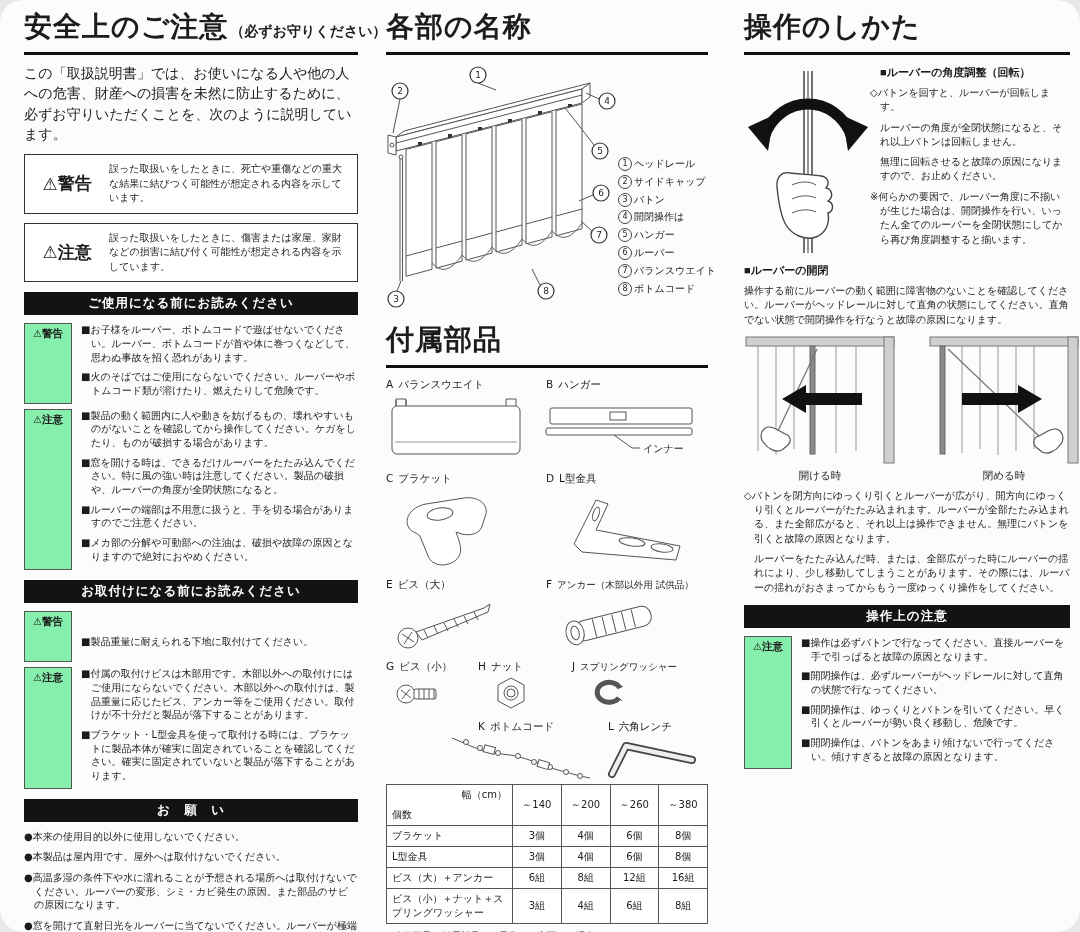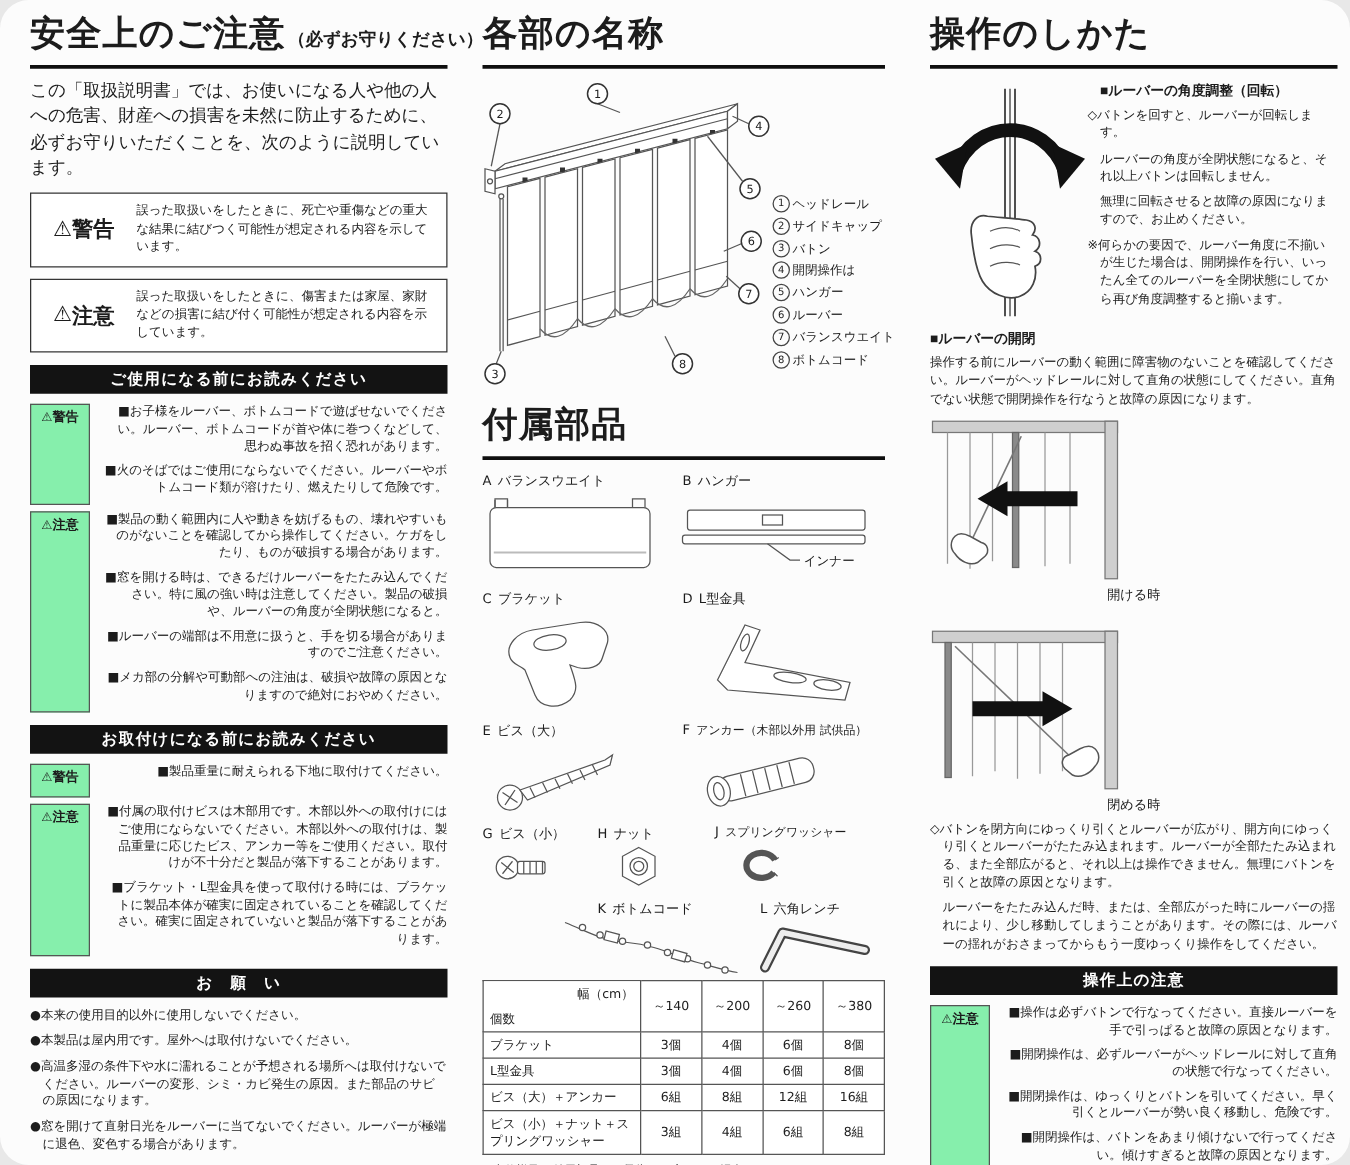--- a/index.html
+++ b/index.html
@@ -22,21 +22,21 @@
                font-size:17px;font-weight:700;}
   .defbox .deftxt{flex:1;font-size:10px;line-height:1.45;padding:7px 6px 7px 0;}
 
   .bar{background:#131313;color:#fff;text-align:center;font-size:12.5px;font-weight:700;
        padding:3px 0;margin:10px 0 8px;letter-spacing:1px;}
 
   .grp{display:flex;margin-bottom:5px;}
   .tag{width:46px;min-width:46px;border:1.5px solid #555;font-size:10.5px;font-weight:700;
        text-align:center;padding-top:3px;margin-right:9px;background:#86efac;}
   .tag .hz{font-size:10px;}
-  .items{flex:1;text-align:right;}
+  .items{flex:1;}
   .it{font-size:10px;line-height:1.37;margin-bottom:6px;text-indent:-10px;padding-left:10px;}
 
   .reqlist .it{margin-bottom:7px;}
 
   .diagram-wrap{position:relative;height:252px;}
   .legend{position:absolute;right:0;top:92px;width:90px;}
   .lg{font-size:10px;line-height:1.78;white-space:nowrap;}
   .cnum{display:inline-block;width:12px;height:12px;border:1px solid #444;border-radius:50%;
         font-size:8px;line-height:12px;text-align:center;margin-right:2px;vertical-align:1px;}
 
@@ -54,21 +54,21 @@
   .corner .cc{position:absolute;bottom:3px;left:5px;font-size:10px;}
   .tnote{font-size:9.5px;margin-top:6px;}
 
   .rot-block{overflow:hidden;margin-bottom:4px;}
   .rotimg{float:left;width:128px;height:192px;margin:2px 8px 2px 0;}
   .rhead{font-size:11px;font-weight:700;margin:2px 0 6px;font-family:Liberation Serif, serif;}
   .rp{font-size:10px;line-height:1.43;margin:0 0 6px;text-indent:-10px;padding-left:10px;}
   .rp2{font-size:10px;line-height:1.43;margin:0 0 6px;padding-left:10px;}
   .rpflat{font-size:10px;line-height:1.43;margin:0 0 6px;}
 
-  .dgrow{display:flex;gap:18px;margin:4px 0 6px;flex-direction:column;}
+  .dgrow{display:flex;gap:32px;margin:4px 0 6px;}
   .dg{text-align:center;}
   .dgcap{font-size:10.5px;margin-top:2px;}
 
   svg{display:block;}
   .ln{stroke:#555;stroke-width:1;fill:none;}
   .fw{fill:#fff;stroke:#555;stroke-width:1;}
   .callout-circle{fill:#fff;stroke:#333;stroke-width:1.2;}
   .callout-txt{font-size:9px;fill:#222;text-anchor:middle;}
 </style>
 </head>
@@ -113,21 +113,21 @@
         <div class="it">■窓を開ける時は、できるだけルーバーをたたみ込んでください。特に風の強い時は注意してください。製品の破損や、ルーバーの角度が全閉状態になると。</div>
         <div class="it">■ルーバーの端部は不用意に扱うと、手を切る場合がありますのでご注意ください。</div>
         <div class="it">■メカ部の分解や可動部への注油は、破損や故障の原因となりますので絶対におやめください。</div>
       </div>
     </div>
 
     <div class="bar">お取付けになる前にお読みください</div>
     <div class="grp">
       <div class="tag"><span class="hz">⚠</span><span>警告</span></div>
       <div class="items">
-        <div class="it" style="margin-bottom:14px;">■製品重量に耐えられる下地に取付けてください。</div>
+        <div class="it" style="margin-bottom:14px;margin-top:24px;">■製品重量に耐えられる下地に取付けてください。</div>
       </div>
     </div>
     <div class="grp">
       <div class="tag"><span class="hz">⚠</span><span>注意</span></div>
       <div class="items">
         <div class="it">■付属の取付けビスは木部用です。木部以外への取付けにはご使用にならないでください。木部以外への取付けは、製品重量に応じたビス、アンカー等をご使用ください。取付けが不十分だと製品が落下することがあります。</div>
         <div class="it">■ブラケット・L型金具を使って取付ける時には、ブラケットに製品本体が確実に固定されていることを確認してください。確実に固定されていないと製品が落下することがあります。</div>
       </div>
     </div>
 

